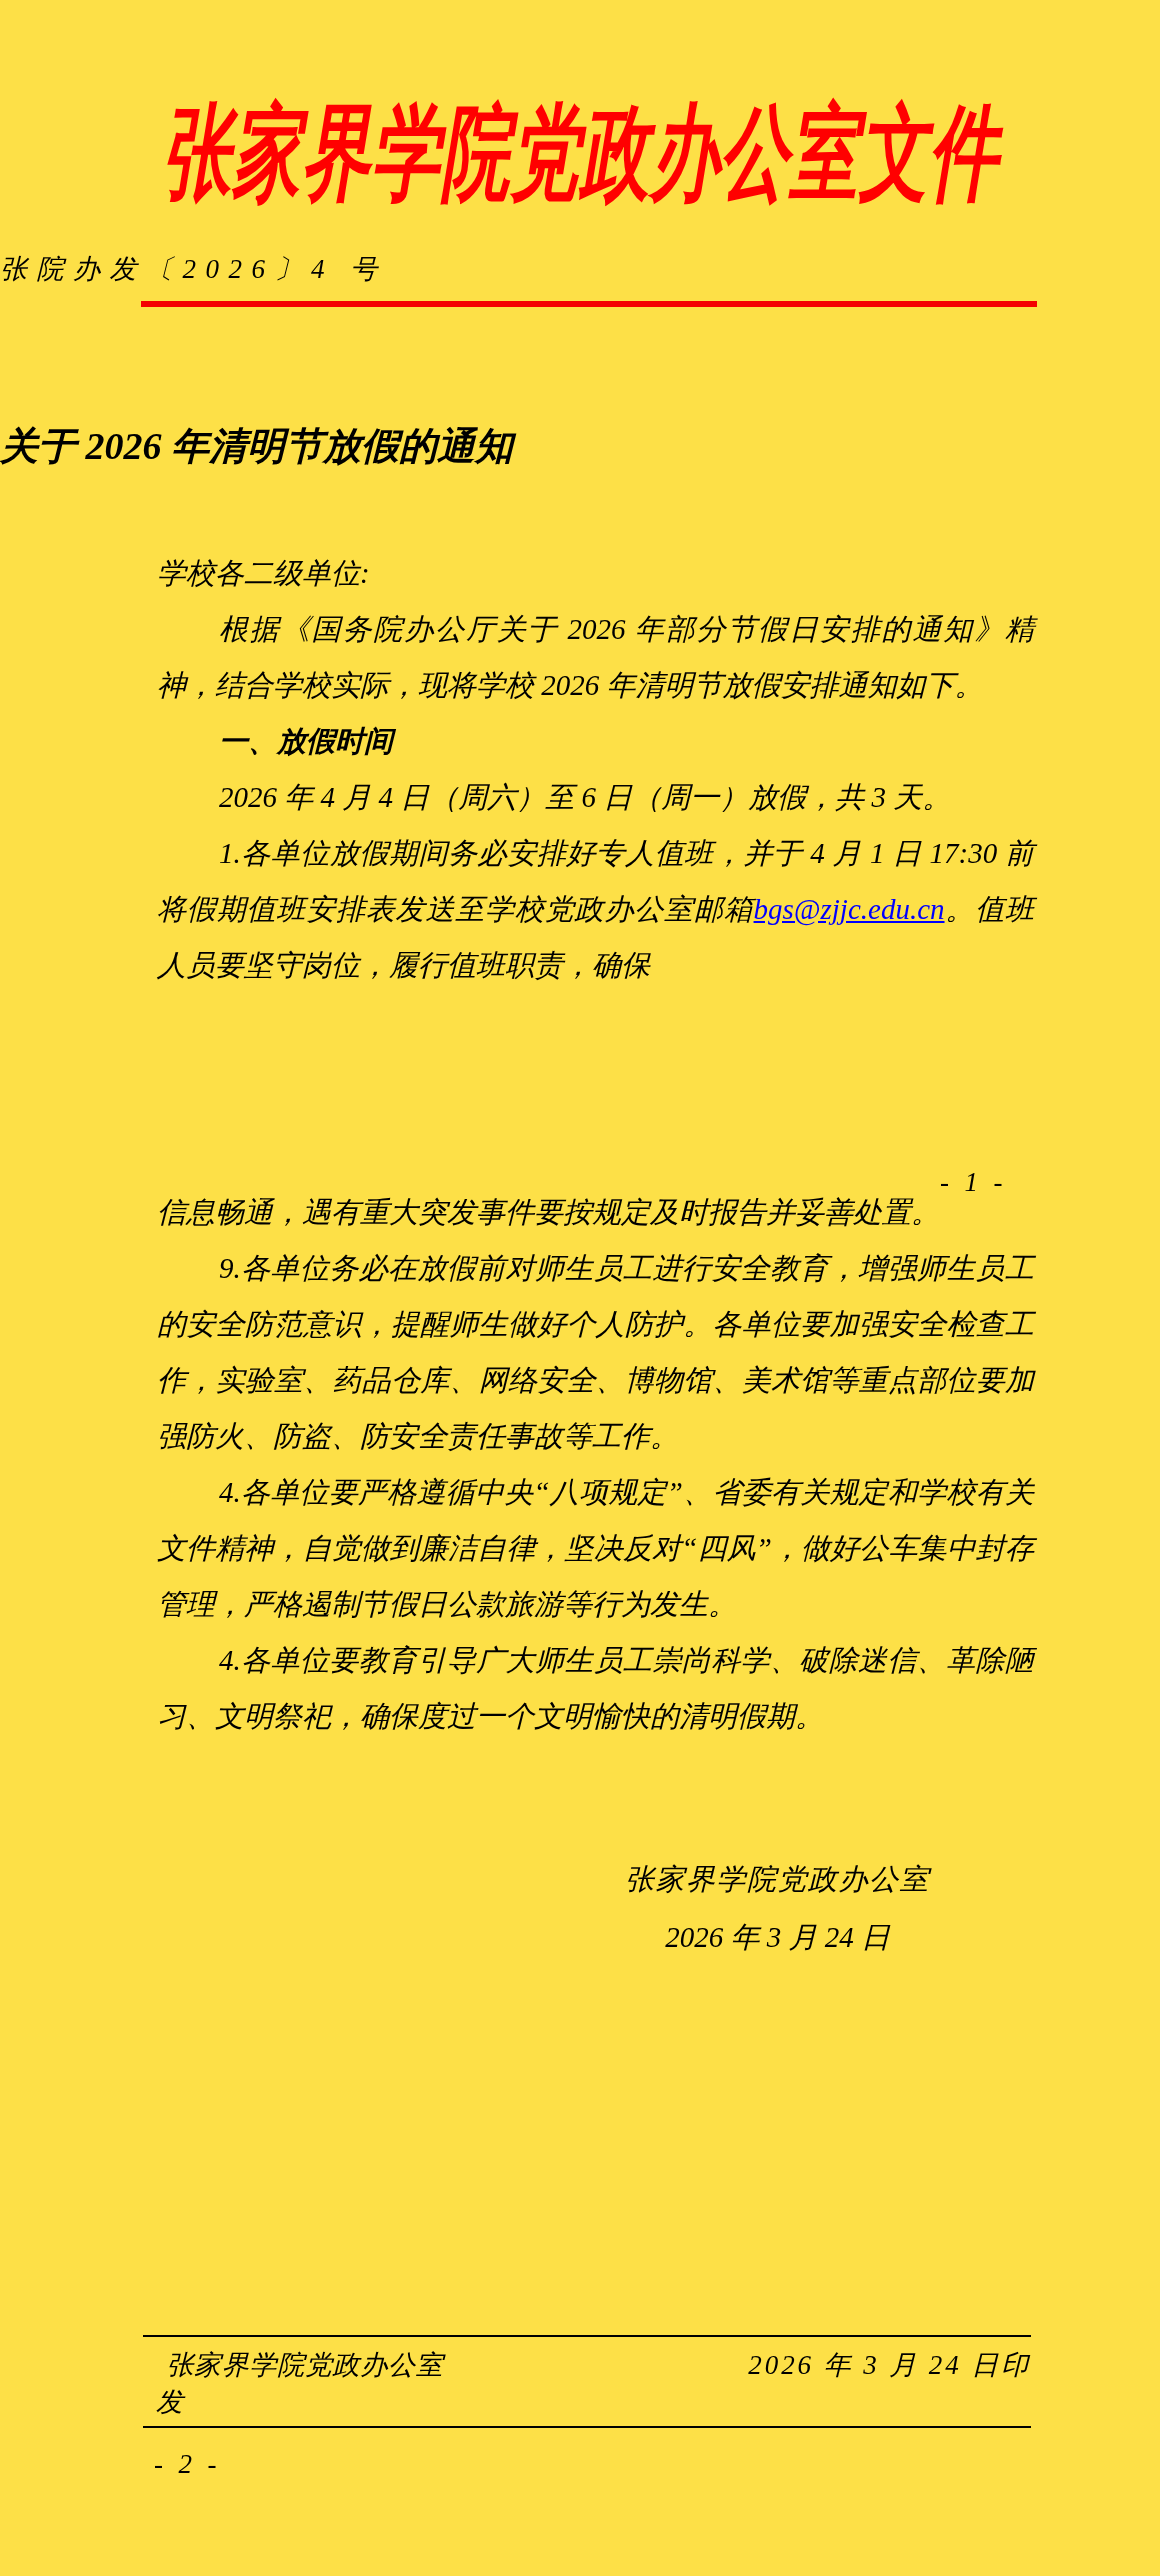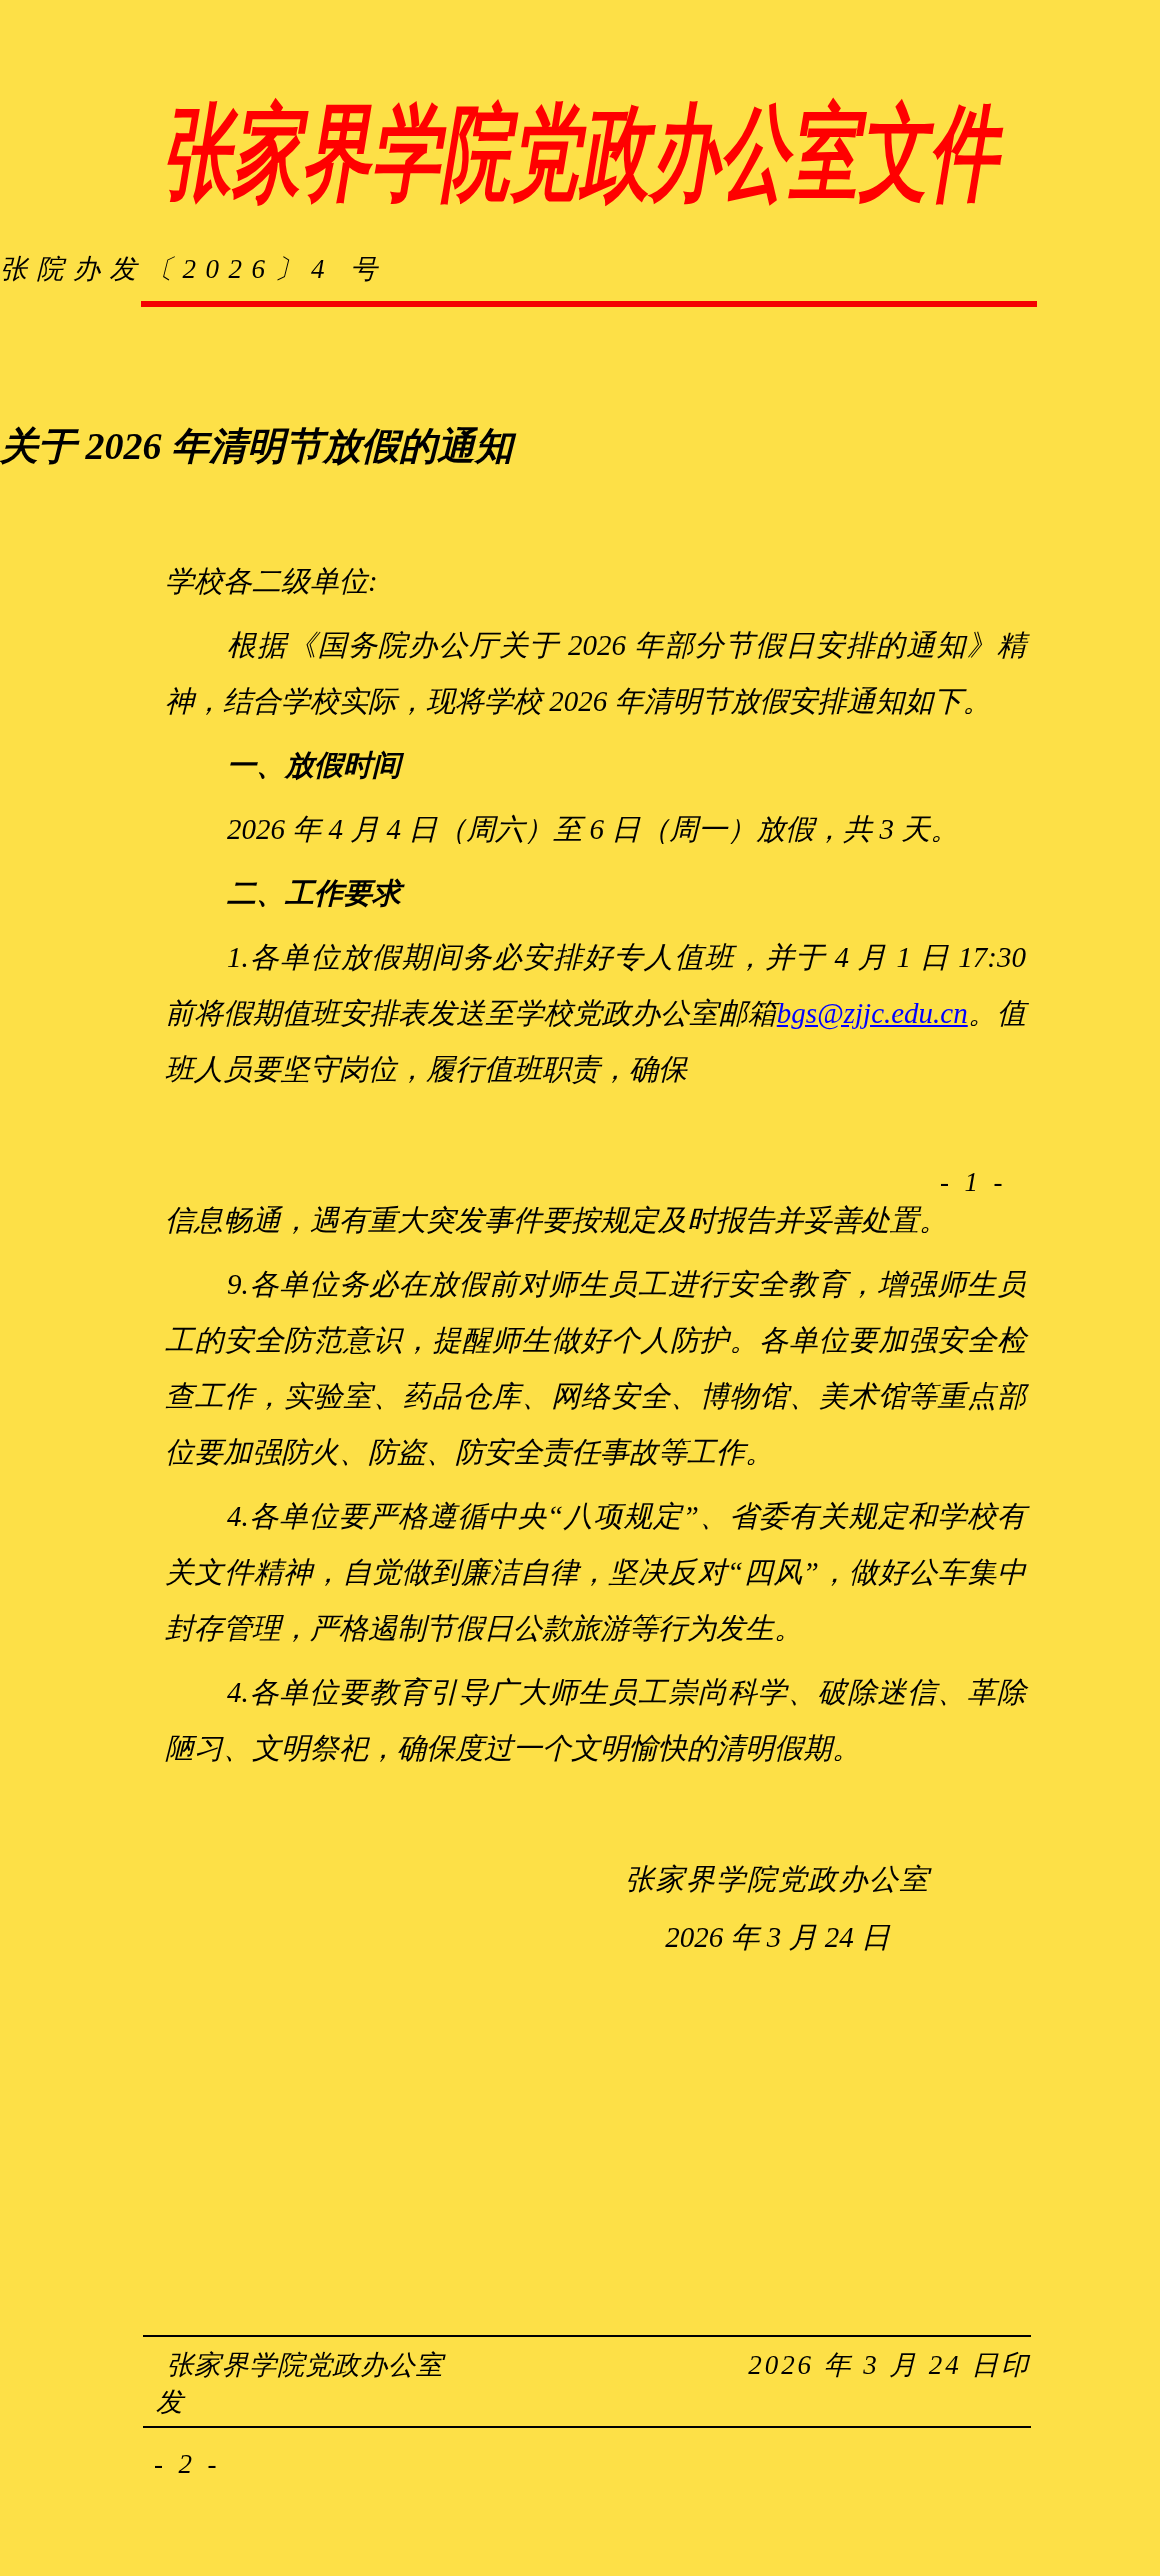--- a/index.html
+++ b/index.html
@@ -58,21 +58,21 @@
     position: absolute;
     left: 157px;
     width: 877px;
     font-size: 29px;
     line-height: 56px;
     text-align: justify;
     word-break: break-all;
   }
   .body-page1 { top: 545px; }
   .body-page2 { top: 1184px; }
-  .body-line { margin: 8px; }
+  .body-line { margin: 0; }
   .body-line.indent { text-indent: 62px; }
   .body-line.heading {
     font-family: "Liberation Sans", "DejaVu Sans", sans-serif;
     font-weight: bold;
     text-indent: 62px;
   }
   .email-link {
     color: #0000ff;
     text-decoration: underline;
     text-decoration-color: #0000ff;
@@ -136,21 +136,20 @@
 
   <div class="red-rule"></div>
 
   <div class="notice-title">关于 2026 年清明节放假的通知</div>
 
   <div class="body-block body-page1" id="body-page1">
       <div class="body-line">学校各二级单位:</div>
       <div class="body-line indent">根据《国务院办公厅关于 2026 年部分节假日安排的通知》精神，结合学校实际，现将学校 2026 年清明节放假安排通知如下。</div>
       <div class="body-line heading">一、放假时间</div>
       <div class="body-line indent">2026 年 4 月 4 日（周六）至 6 日（周一）放假，共 3 天。</div>
-      <div class="body-line heading">二、工作要求</div>
       <div class="body-line indent"><span>1.各单位放假期间务必安排好专人值班，并于 4 月 1 日 17:30 前将假期值班安排表发送至学校党政办公室邮箱</span><a class="email-link" href="#">bgs@zjjc.edu.cn</a><span>。值班人员要坚守岗位，履行值班职责，确保</span></div>
     </div>
 
   <div class="pagenum pagenum-1">- 1 -</div>
 
   <div class="body-block body-page2" id="body-page2">
       <div class="body-line">信息畅通，遇有重大突发事件要按规定及时报告并妥善处置。</div>
       <div class="body-line indent">9.各单位务必在放假前对师生员工进行安全教育，增强师生员工的安全防范意识，提醒师生做好个人防护。各单位要加强安全检查工作，实验室、药品仓库、网络安全、博物馆、美术馆等重点部位要加强防火、防盗、防安全责任事故等工作。</div>
       <div class="body-line indent">4.各单位要严格遵循中央“八项规定”、省委有关规定和学校有关文件精神，自觉做到廉洁自律，坚决反对“四风”，做好公车集中封存管理，严格遏制节假日公款旅游等行为发生。</div>
       <div class="body-line indent">4.各单位要教育引导广大师生员工崇尚科学、破除迷信、革除陋习、文明祭祀，确保度过一个文明愉快的清明假期。</div>

